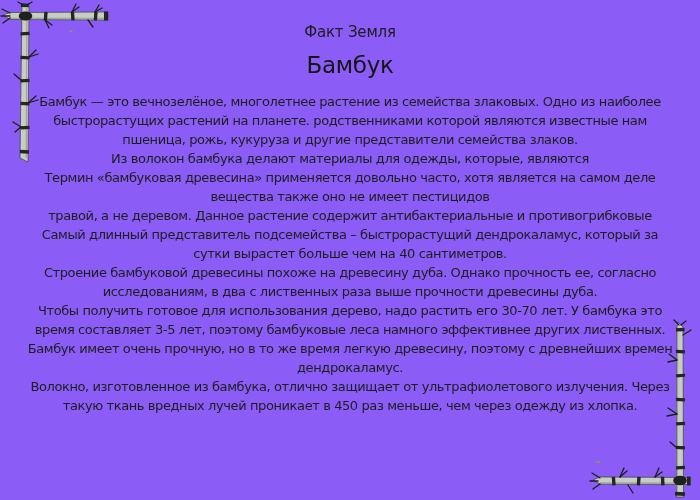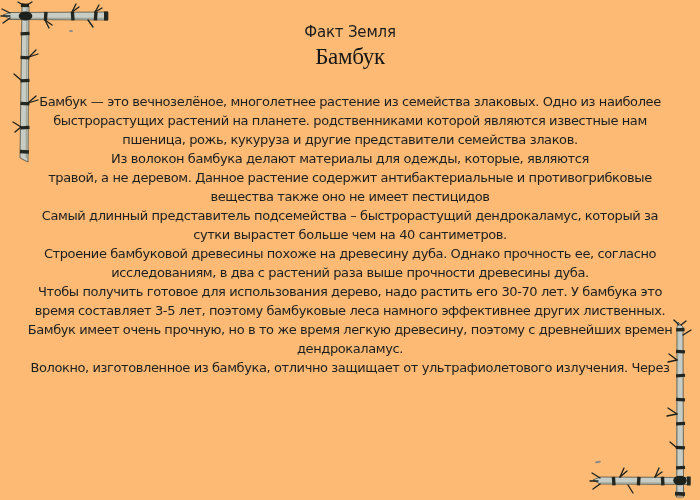--- a/index.html
+++ b/index.html
@@ -4,43 +4,42 @@
 <style>
   html, body { margin: 0; padding: 0; }
   body {
     width: 700px; height: 500px;
     font-family: "DejaVu Sans", sans-serif;
     background: #ffffff;
   }
   .page {
     position: relative;
     width: 700px; height: 500px;
-    background: #fdba74;
+    background: #8b5cf6;
     overflow: hidden;
     color: #1c1c1c;
   }
   .deco { position: absolute; pointer-events: none; }
   .deco-tl { left: 0; top: 0; }
   .deco-br { left: 588px; top: 318px; }
   .header {
     position: absolute;
     top: 23px; left: 0; right: 0;
     text-align: center;
   }
   .supertitle {
     font-size: 15px;
     letter-spacing: -0.2px;
     color: #1c1c1c;
   }
   .title {
-    margin-top: 3px;
+    margin-top: 11px;
     font-size: 23px;
     letter-spacing: -0.3px;
     color: #161616;
-    font-family: Liberation Serif, serif;
   }
   .article {
     position: absolute;
     top: 92px; left: 0; right: 0;
     text-align: center;
   }
   .article .line {
     height: 19px;
     line-height: 19px;
     font-size: 13px;
@@ -153,26 +152,28 @@
   <div class="header">
     <div class="supertitle">Факт Земля</div>
     <div class="title">Бамбук</div>
   </div>
 
   <div class="article">
     <div class="line">Бамбук — это вечнозелёное, многолетнее растение из семейства злаковых. Одно из наиболее</div>
     <div class="line">быстрорастущих растений на планете. родственниками которой являются известные нам</div>
     <div class="line">пшеница, рожь, кукуруза и другие представители семейства злаков.</div>
     <div class="line">Из волокон бамбука делают материалы для одежды, которые, являются</div>
+    <div class="line">Термин «бамбуковая древесина» применяется довольно часто, хотя является на самом деле</div>
+    <div class="line">вещества также оно не имеет пестицидов</div>
     <div class="line">травой, а не деревом. Данное растение содержит антибактериальные и противогрибковые</div>
-    <div class="line">вещества также оно не имеет пестицидов</div>
     <div class="line">Самый длинный представитель подсемейства – быстрорастущий дендрокаламус, который за</div>
     <div class="line">сутки вырастет больше чем на 40 сантиметров.</div>
     <div class="line">Строение бамбуковой древесины похоже на древесину дуба. Однако прочность ее, согласно</div>
-    <div class="line">исследованиям, в два с растений раза выше прочности древесины дуба.</div>
+    <div class="line">исследованиям, в два с лиственных раза выше прочности древесины дуба.</div>
     <div class="line">Чтобы получить готовое для использования дерево, надо растить его 30-70 лет. У бамбука это</div>
     <div class="line">время составляет 3-5 лет, поэтому бамбуковые леса намного эффективнее других лиственных.</div>
     <div class="line">Бамбук имеет очень прочную, но в то же время легкую древесину, поэтому с древнейших времен</div>
     <div class="line">дендрокаламус.</div>
     <div class="line">Волокно, изготовленное из бамбука, отлично защищает от ультрафиолетового излучения. Через</div>
+    <div class="line">такую ткань вредных лучей проникает в 450 раз меньше, чем через одежду из хлопка.</div>
   </div>
 
 </div>
 
 </body></html>

